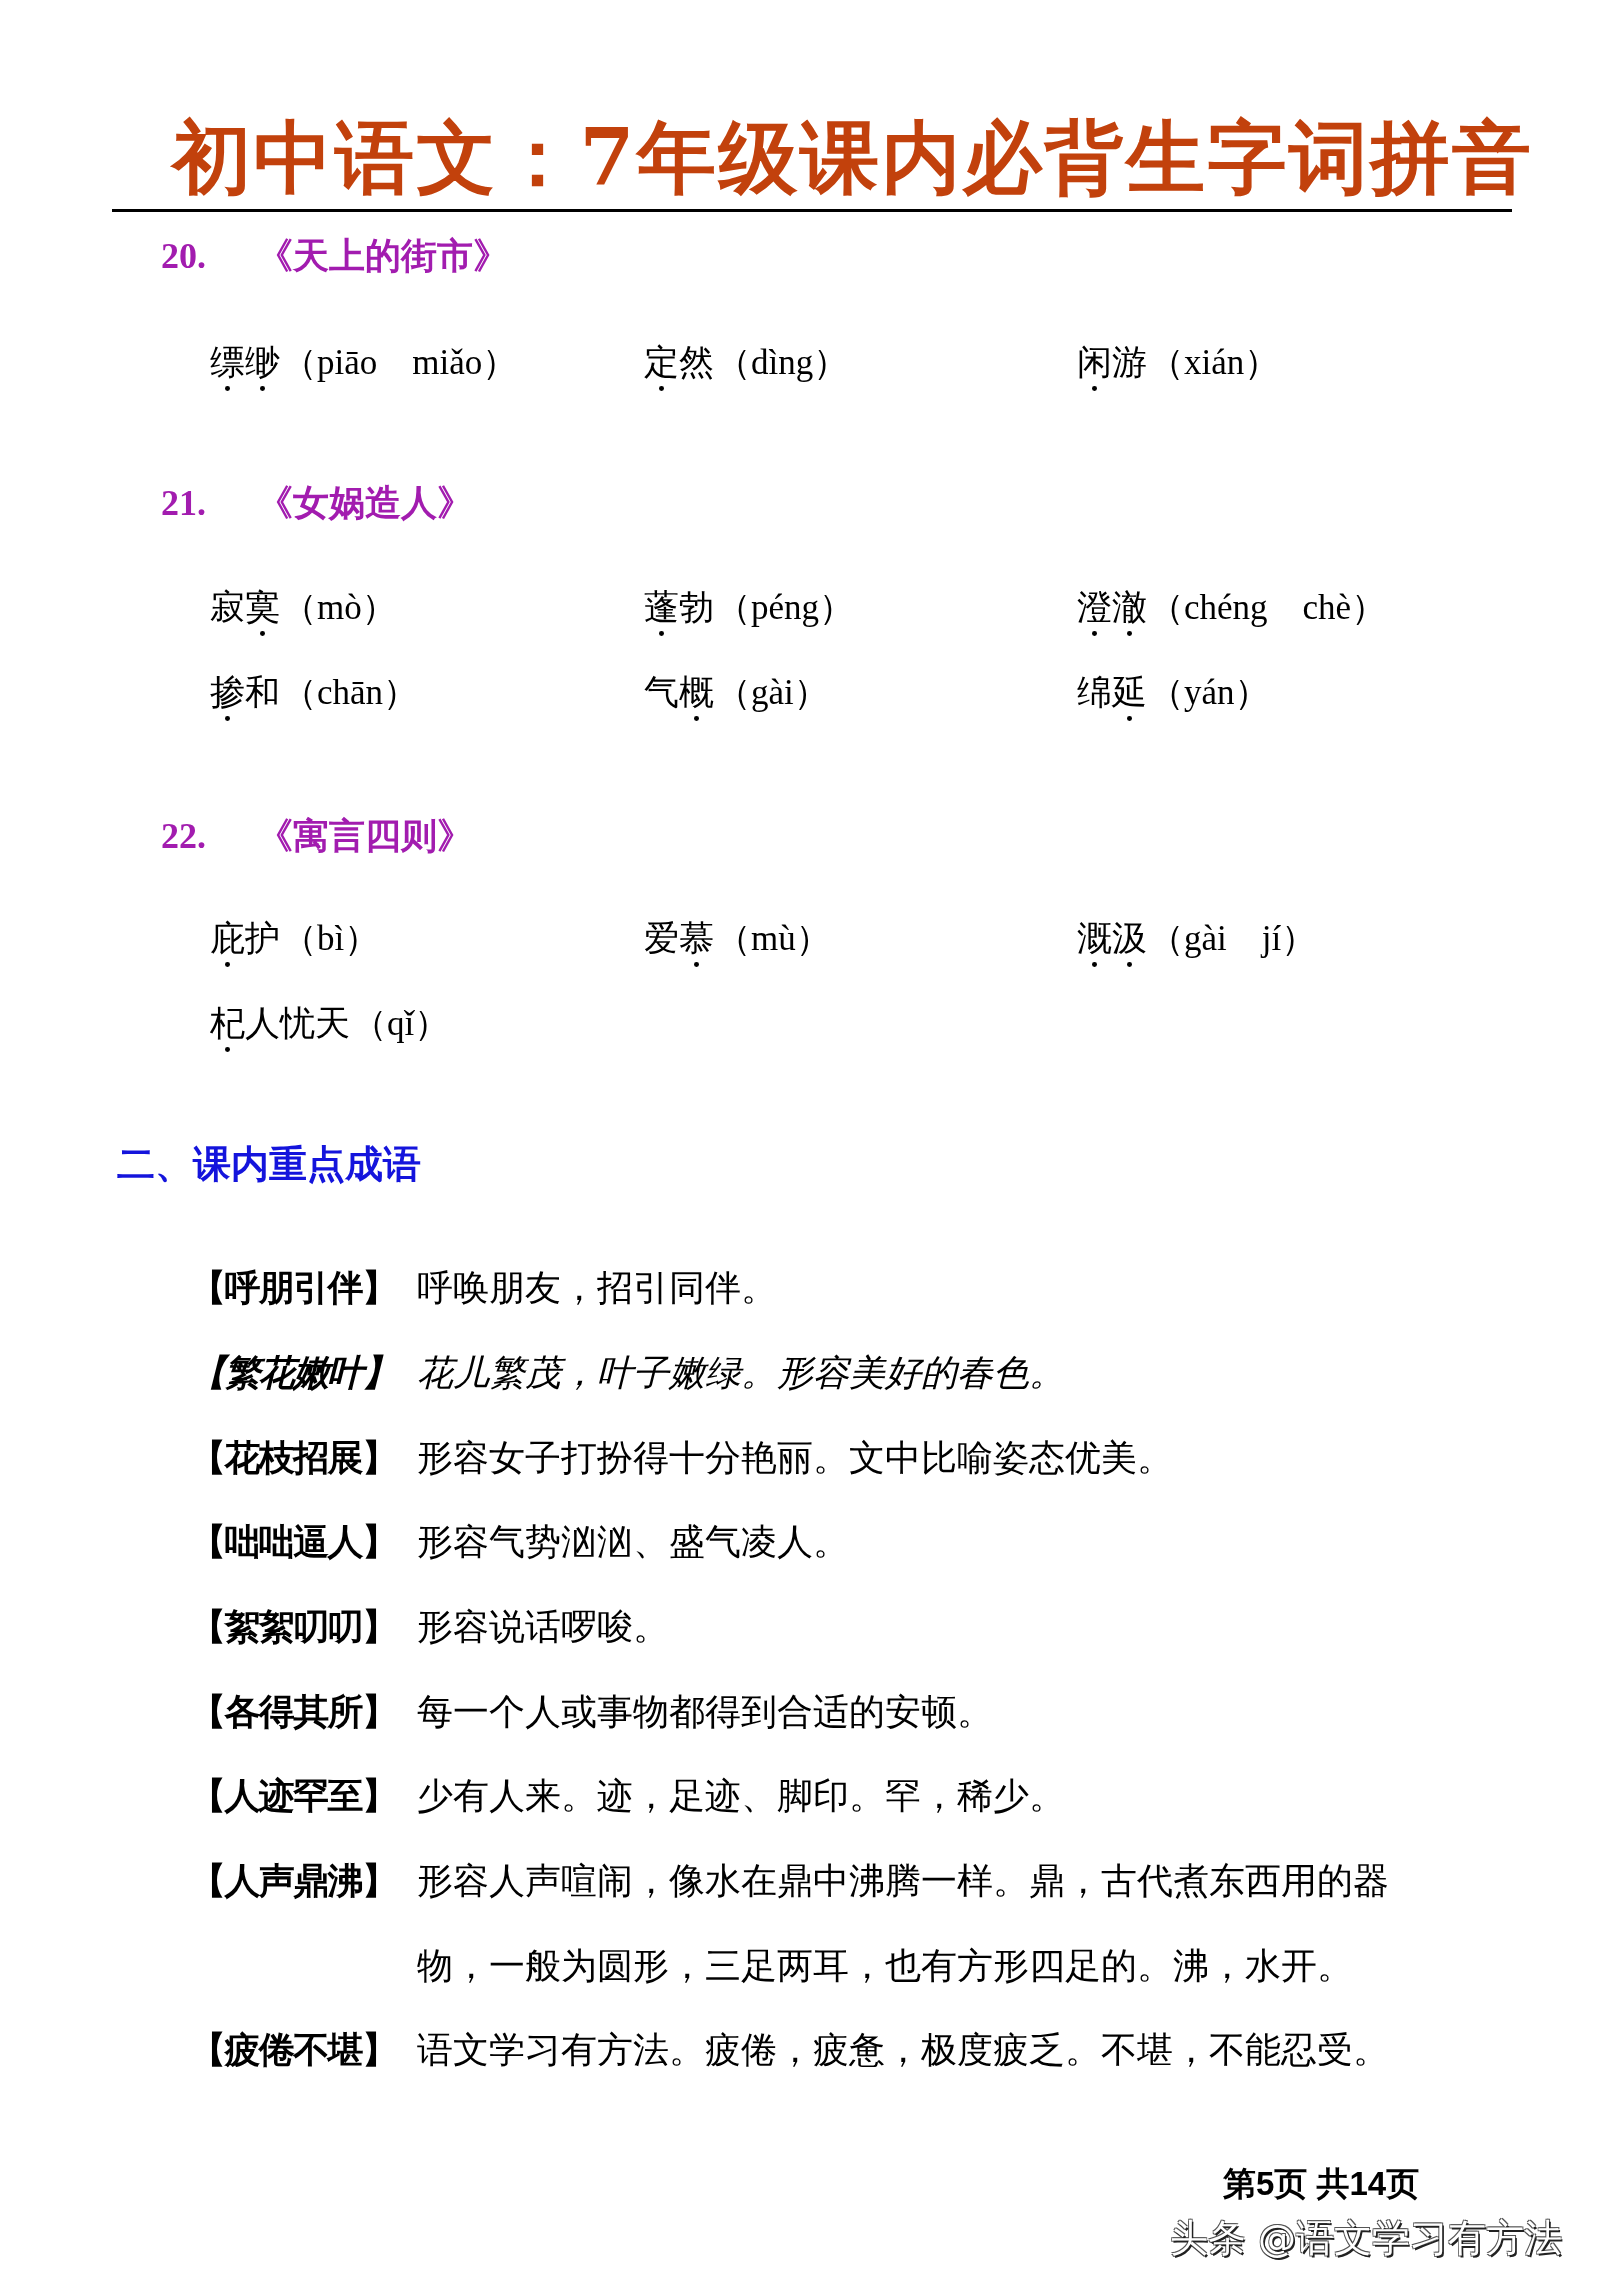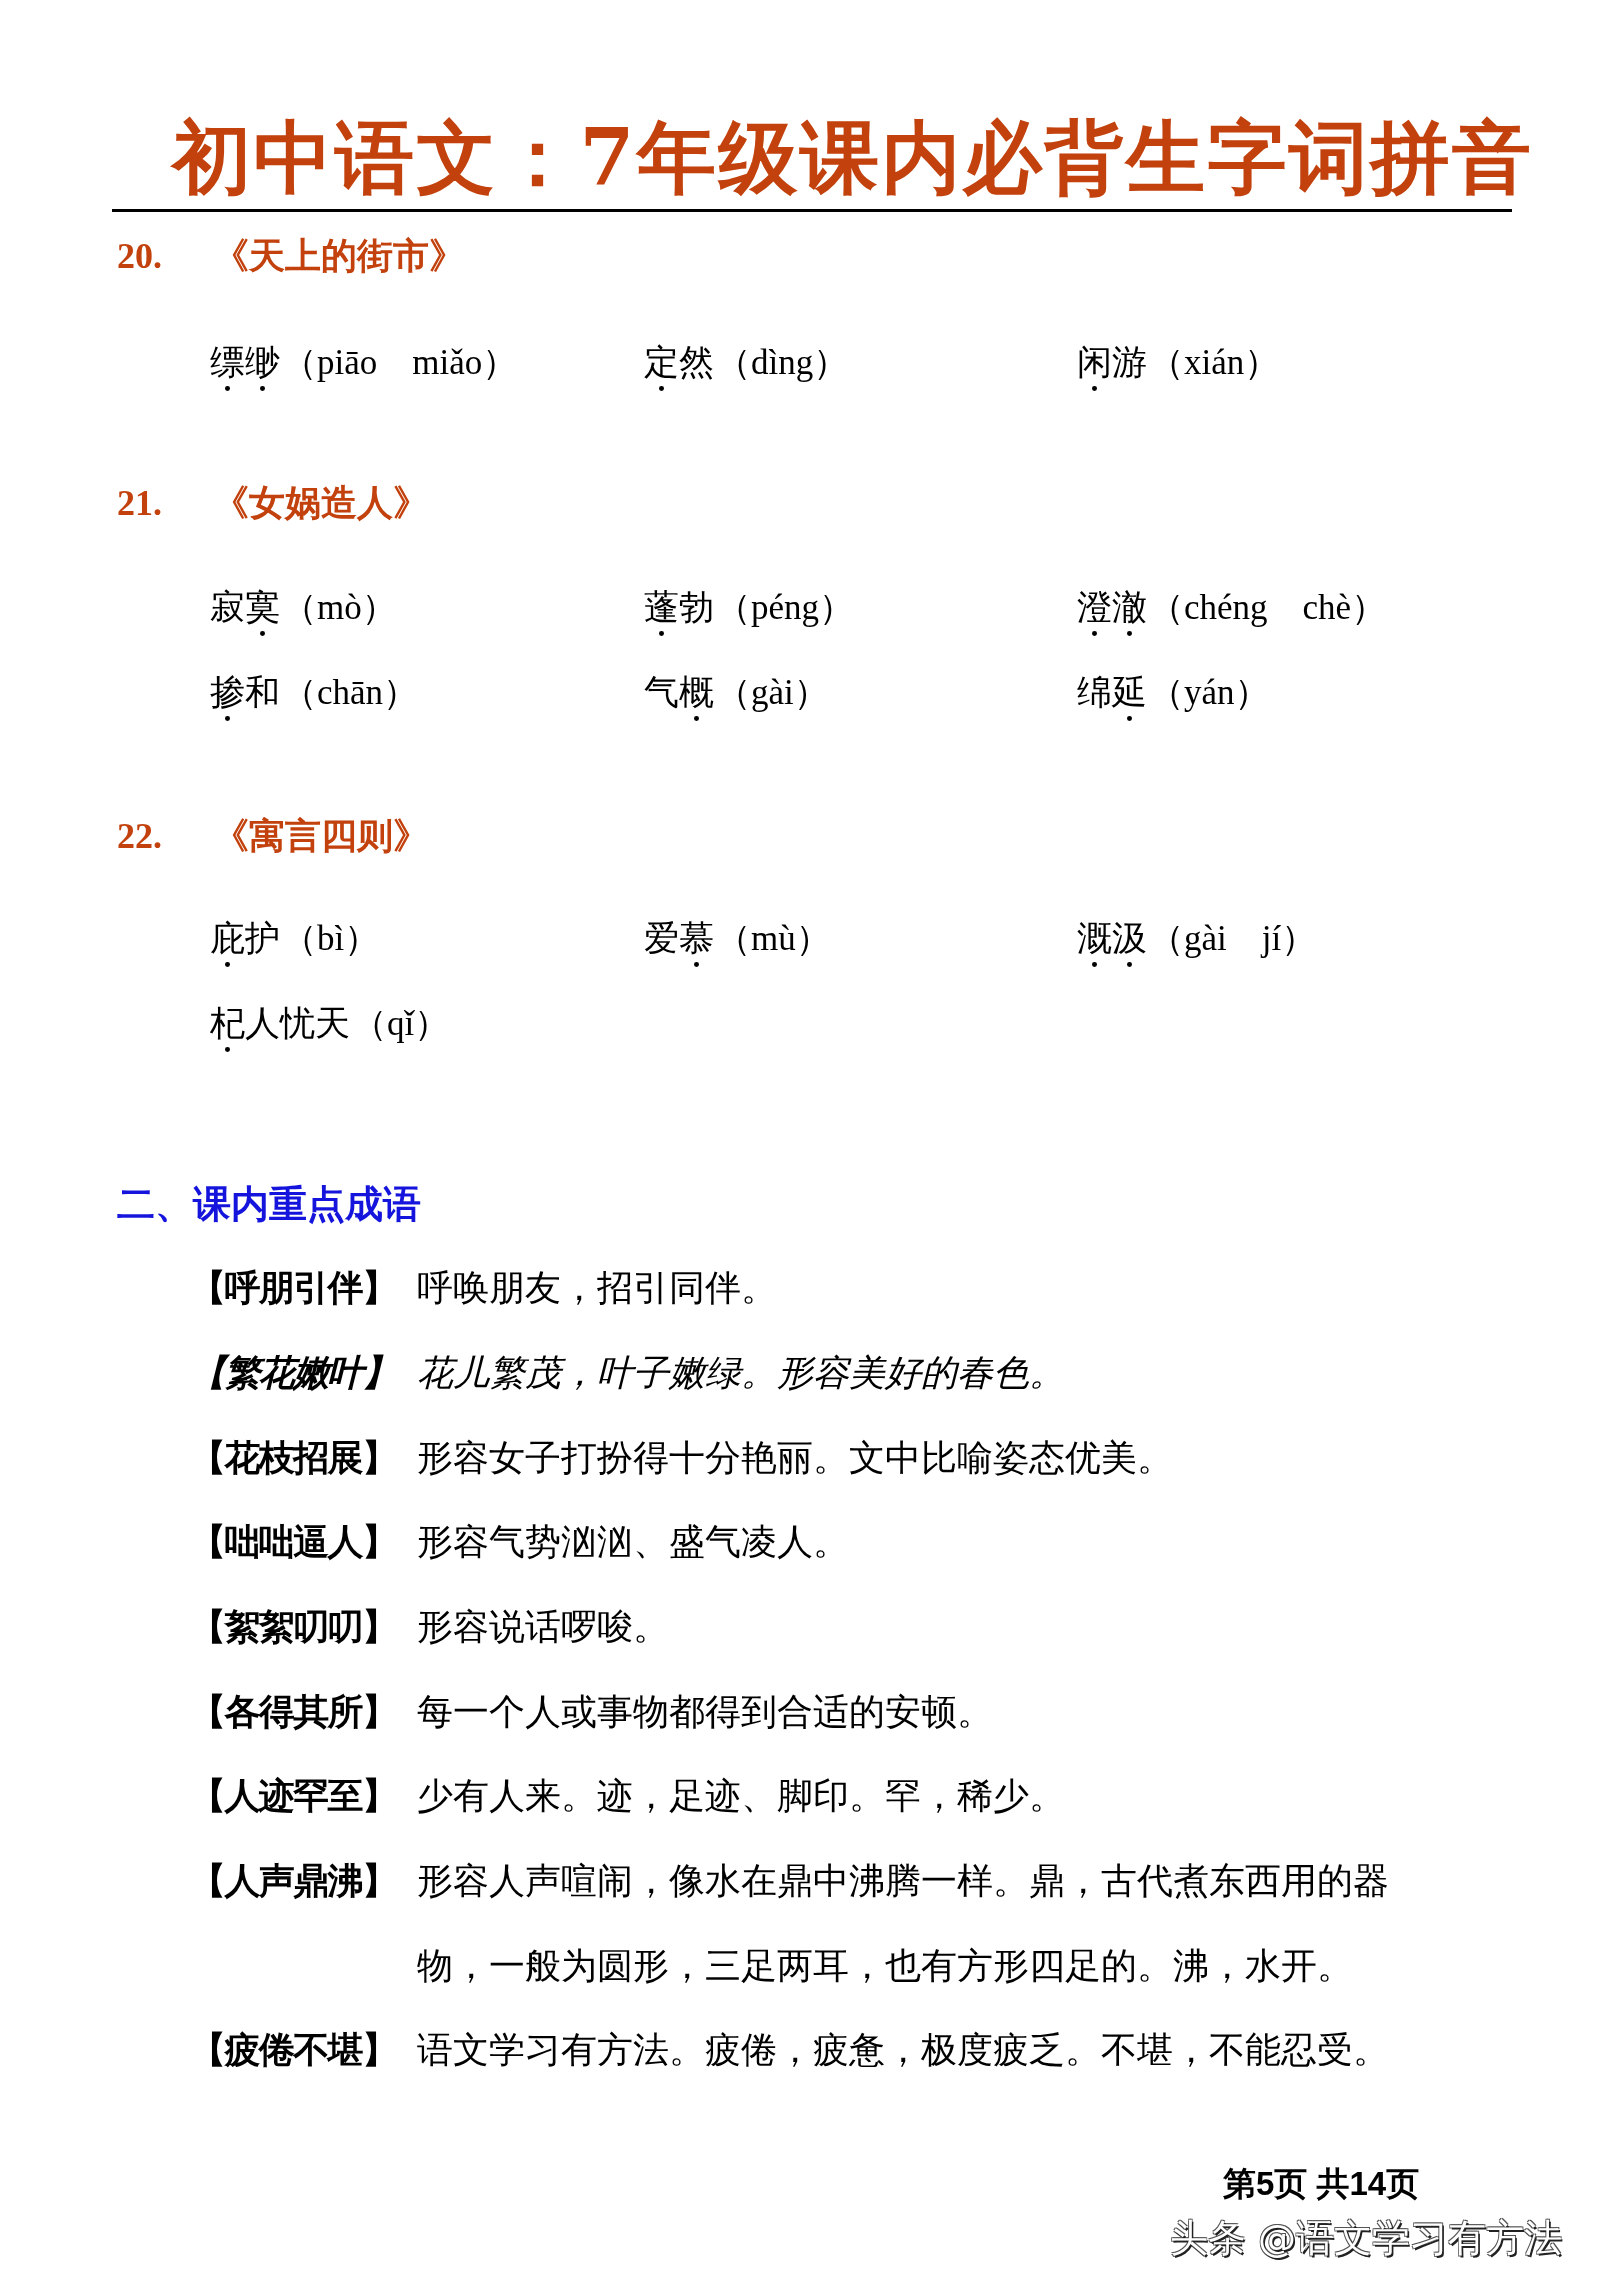--- a/index.html
+++ b/index.html
@@ -4,31 +4,31 @@
 <style>
   html, body { margin:0; padding:0; background:#ffffff; }
   body { width:1623px; height:2295px; position:relative; overflow:hidden;
          font-family:"DejaVu Serif", "Liberation Serif", serif; color:#000; }
   .abs { position:absolute; white-space:nowrap; }
   .title { left:172px; top:113px; width:1279px; font-size:79px; line-height:90px;
            color:#c2410c; font-weight:bold; letter-spacing:2.5px;
            font-family:"DejaVu Serif", "Liberation Serif", serif; text-align:justify;
            text-align-last:justify; }
   .rule { left:112px; top:209px; width:1400px; height:2.5px; background:#000; }
-  .lesson { font-size:36px; line-height:41px; color:#c2410c; font-weight:bold;
-            font-family:"Liberation Serif", "DejaVu Serif", serif; }
+  .lesson { font-size:36px; line-height:41px; color:#a21caf; font-weight:bold;
+            font-family:"Liberation Serif", "DejaVu Serif", serif;margin-left:44px; }
   .lesson .num { display:inline-block; width:96px; }
   .vocab { font-size:35px; line-height:41px; color:#000;
            font-family:"Liberation Serif", "DejaVu Serif", serif; }
   .vocab .ch { position:relative; display:inline-block; }
   .vocab .ch.dot::after { content:""; position:absolute; left:50%; bottom:-8.2px;
            width:4.9px; height:4.9px; margin-left:-2.5px; border-radius:50%; background:#000; }
   .vocab .py { margin-left:2px; }
   .section { font-size:38px; line-height:43px; color:#1414DC; font-weight:bold;
-             font-family:"DejaVu Sans", "Liberation Sans", sans-serif;margin-top:40px; }
+             font-family:"DejaVu Sans", "Liberation Sans", sans-serif; }
   .idiom { font-size:36px; line-height:43px;
            font-family:"DejaVu Sans", "Liberation Sans", sans-serif; }
   .idiom .term { display:inline-block; width:227px; font-weight:bold; letter-spacing:-1.6px; }
   .idiom .def { font-family:"DejaVu Serif", "Liberation Serif", serif; }
   .pager { left:1223px; top:2164px; font-size:33px; line-height:39px; font-weight:bold;
            font-family:"Liberation Sans", "DejaVu Sans", sans-serif; }
   .watermark { left:1170px; top:2215px; font-size:38px; line-height:46px; color:#ffffff;
                font-family:"DejaVu Sans", "Liberation Sans", sans-serif;
                text-shadow: 1.6px 1.6px 0 #222, -0.8px -0.8px 0 #555, 0.8px -0.8px 0 #555, -0.8px 0.8px 0 #555; }
 </style>

